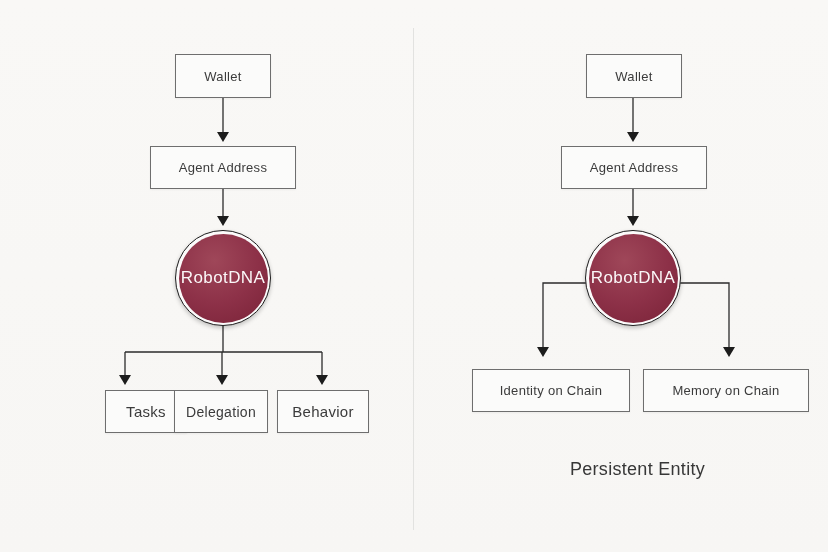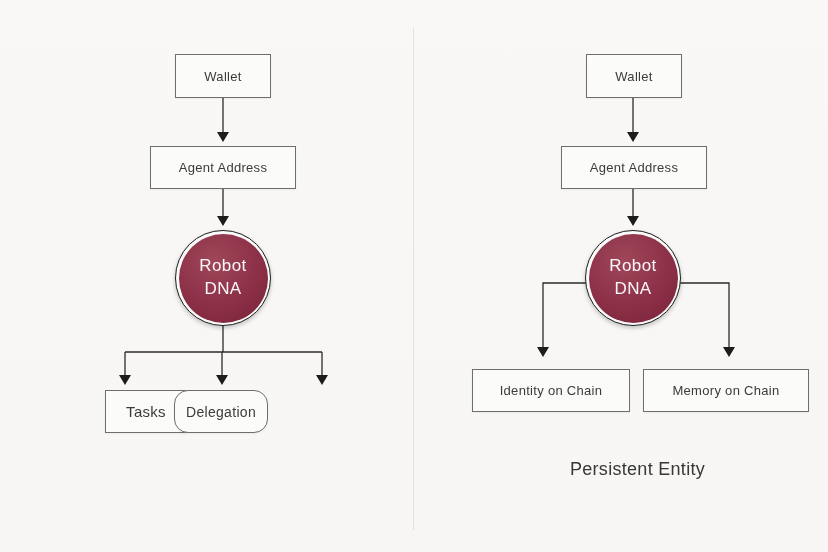--- a/index.html
+++ b/index.html
@@ -36,39 +36,39 @@
     display: flex;
     align-items: center;
     justify-content: center;
     color: #3b3b3b;
     font-size: 13px;
     letter-spacing: 0.3px;
     box-shadow: 0 1px 2px rgba(0,0,0,0.05);
     white-space: nowrap;
   }
   .node.small { font-size: 15px; }
-  .node.xsmall { font-size: 14px; border-radius: 14px; }
+  .node.xsmall { font-size: 14px; }
   .circle-outer {
     position: absolute;
     width: 96px;
     height: 96px;
     box-sizing: border-box;
     border-radius: 50%;
     border: 1.6px solid #1d1d1d;
     background: #fcfbfb;
     padding: 2.5px;
     box-shadow: 0 2px 4px rgba(0,0,0,0.22);
   }
   .circle-inner {
     width: 100%;
     height: 100%;
     border-radius: 50%;
     background: radial-gradient(circle at 40% 30%, #9f4759 0%, #8d3148 52%, #792237 100%);
     display: flex;
-    flex-direction: column;
+    flex-direction: row;
     align-items: center;
     justify-content: center;
     color: #fbf7f8;
     font-size: 17px;
     line-height: 1.35;
     letter-spacing: 0.4px;
   }
   .caption {
     position: absolute;
     color: #373737;
@@ -134,20 +134,21 @@
     <div class="circle-inner">
       <span>Robot</span>
       <span>DNA</span>
     </div>
   </div>
 
   <div class="node small" style="left:85px; top:390px; width:82px; height:43px;margin-left:20px;">Tasks</div>
 
   <div class="node xsmall" style="left:174px; top:390px; width:94px; height:43px;">Delegation</div>
 
+  <div class="node small" style="left:277px; top:390px; width:92px; height:43px;">Behavior</div>
 
   <div class="node" style="left:586px; top:54px; width:96px; height:44px;">Wallet</div>
 
   <div class="node" style="left:561px; top:146px; width:146px; height:43px;">Agent Address</div>
 
   <div class="circle-outer" style="left:585px; top:230px;">
     <div class="circle-inner">
       <span>Robot</span>
       <span>DNA</span>
     </div>

